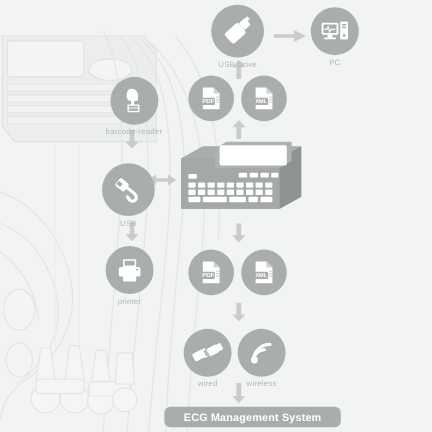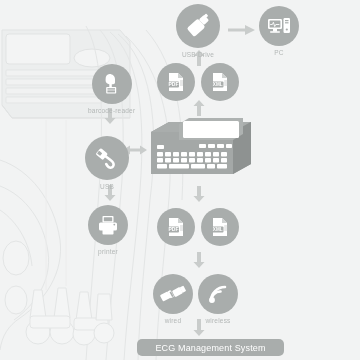--- a/index.html
+++ b/index.html
@@ -43,21 +43,21 @@
 
   
   #banner{
     position:absolute;left:137px;top:339px;
     width:147px;height:17px;
     background:#a9adac;
     border-radius:5px;
     display:flex;align-items:center;justify-content:center;
   }
   #banner .txt{
-    font-size:9px;font-weight:normal;color:#ffffff;letter-spacing:.15px;
+    font-size:9px;font-weight:bold;color:#ffffff;letter-spacing:.15px;
   }
 </style>
 </head>
 <body>
 
 <div id="stage">
 
   <svg id="watermark" viewBox="0 0 360 360" xmlns="http://www.w3.org/2000/svg">
     <g stroke="#e3e5e5" stroke-width="1" fill="none">
 

